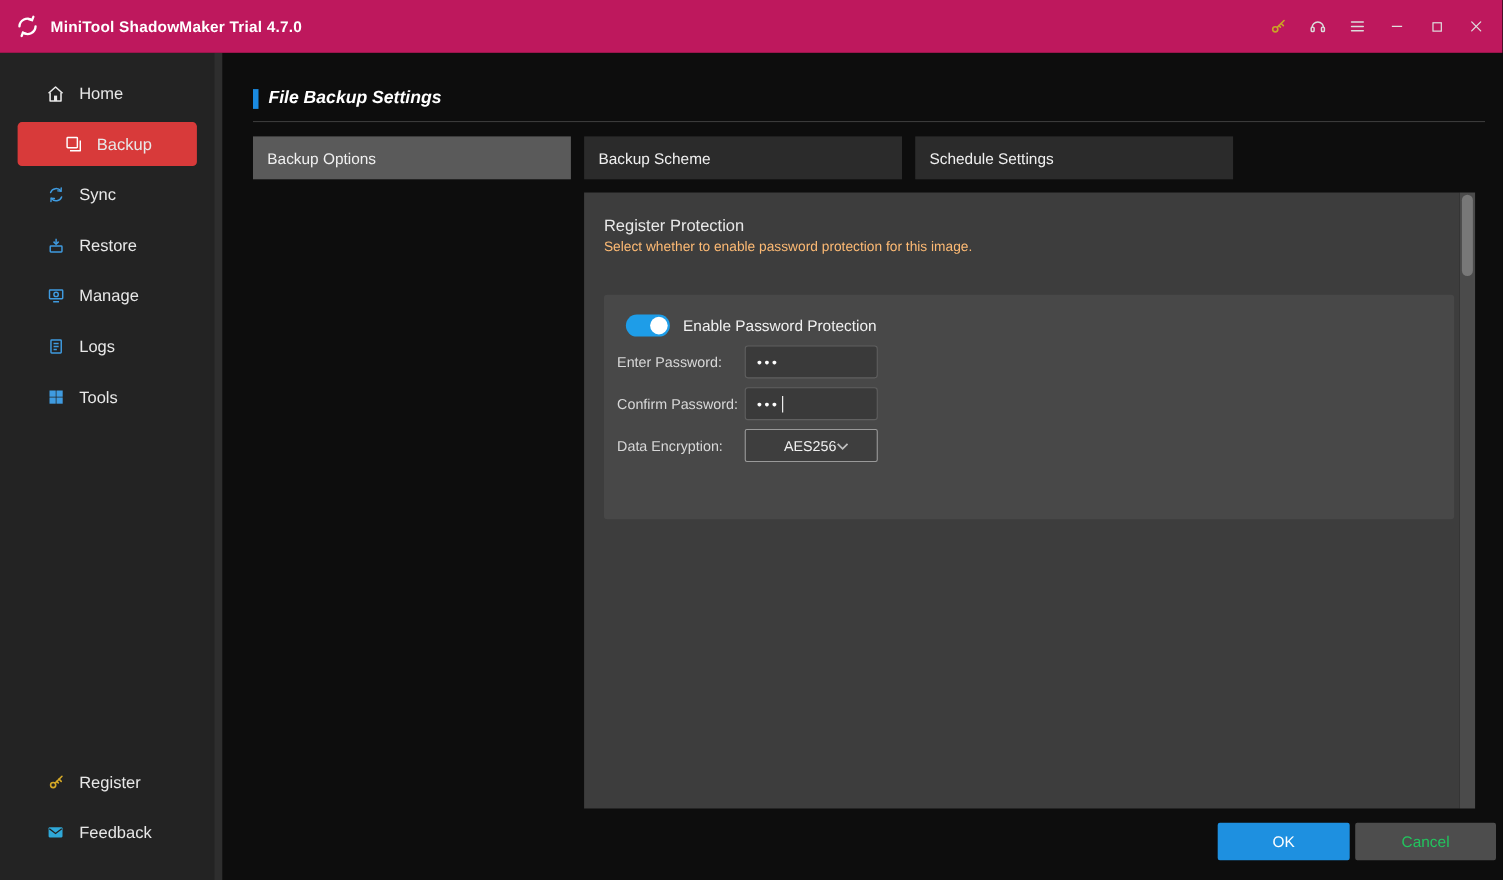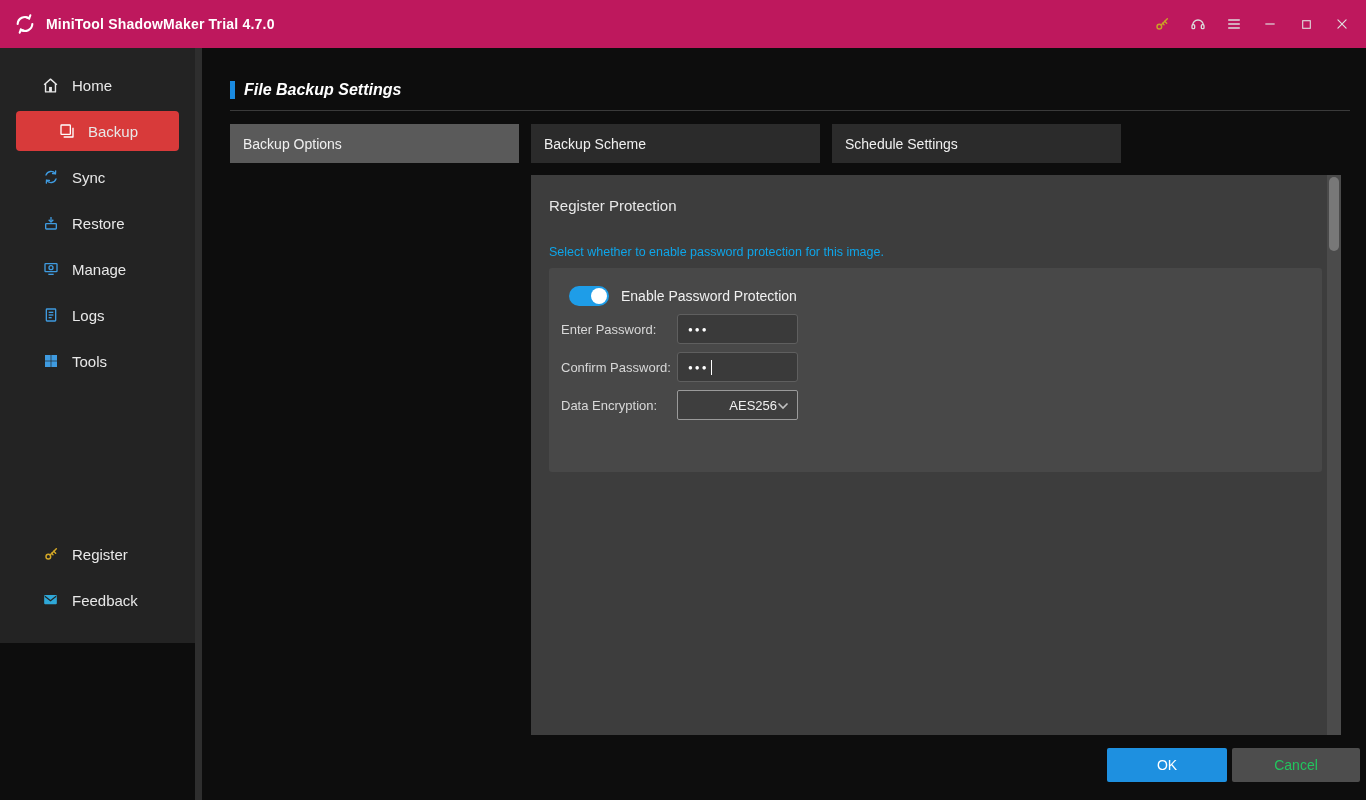--- a/index.html
+++ b/index.html
@@ -9,21 +9,21 @@
 
   
   .titlebar { position:absolute; top:0; left:0; width:1366px; height:48px; background:#be185d;
     display:flex; align-items:center; z-index:10; }
   .logo { margin-left:12px; width:26px; height:26px; display:flex; align-items:center; justify-content:center; }
   .app-title { margin-left:8px; color:#ffffff; font-size:14px; font-weight:bold; letter-spacing:.2px; }
   .tb-right { position:absolute; right:6px; top:0; height:48px; display:flex; align-items:center; }
   .tb-btn { width:36px; height:48px; display:flex; align-items:center; justify-content:center; cursor:pointer; }
 
   
-  .sidebar { position:absolute; top:48px; left:0; width:202px; height:595px; background:#232323; }
+  .sidebar { position:absolute; top:48px; left:0; width:202px; height:752px; background:#232323; }
   .sidebar-edge { position:absolute; top:0; right:0; width:7px; height:752px; background:#2e2e2e; }
   .nav { position:absolute; top:14px; left:0; width:195px; }
   .nav-item { height:46px; display:flex; align-items:center; padding-left:42px; gap:13px;
     color:#e8e8e8; font-size:15px; cursor:pointer; }
   .nav-item.active { background:#d83a3a; margin:3px 16px; border-radius:4px; height:40px; }
   .nav-icon { width:17px; height:17px; display:flex; align-items:center; justify-content:center; flex:0 0 17px; }
   .sidebar-bottom { position:absolute; bottom:20px; left:0; width:195px; }
 
   
   .main { position:absolute; left:202px; top:48px; width:1164px; height:752px; }
@@ -38,37 +38,37 @@
   .tab.active { background:#5a5a5a; }
   .tab1 { left:28px; } .tab2 { left:329px; } .tab3 { left:630px; }
 
   .subnav { position:absolute; left:28px; top:127px; width:289px; height:560px; background:#2f2f2f; }
   .subnav-item { height:57px; background:#3a3a3a; border-bottom:1px solid #2a2a2a; display:flex;
     align-items:center; padding-left:15px; color:#d0d0d0; font-size:14px; cursor:pointer; }
   .subnav-item.active { background:#474747; border-left:4px solid #1a8ae0; padding-left:11px; color:#f2f2f2; }
 
   .panel { position:absolute; left:329px; top:127px; width:796px; height:560px; background:#3d3d3d; }
   .panel-title { position:absolute; left:18px; top:22px; color:#e8e8e8; font-size:15px; }
-  .panel-desc { position:absolute; left:18px; top:70px; color:#0ea5e9; font-size:12.5px; }
+  .panel-desc { position:absolute; left:18px; top:42px; color:#fdba74; font-size:12.5px; }
 
   .inner-box { position:absolute; left:18px; top:93px; width:773px; height:204px; background:#484848; border-radius:3px; }
   .toggle-row { position:absolute; left:20px; top:18px; display:flex; align-items:center; gap:12px; }
   .toggle { width:40px; height:20px; border-radius:10px; background:#1e9de8; position:relative; cursor:pointer; }
   .toggle-knob { position:absolute; top:2px; right:2px; width:16px; height:16px; border-radius:50%; background:#ffffff; }
   .toggle-label { color:#f0f0f0; font-size:14px; }
 
   .form-row { position:absolute; left:0; height:30px; display:flex; align-items:center; }
   .row1 { top:46px; } .row2 { top:84px; } .row3 { top:122px; }
   .field-label { display:inline-block; width:128px; padding-left:12px; color:#d8d8d8; font-size:13px; }
   .field { width:121px; height:30px; background:#3a3a3a; border:1px solid #5f5f5f; border-radius:3px;
     display:flex; align-items:center; padding-left:10px; cursor:text; }
   .dots { color:#ffffff; font-size:8px; font-weight:bold; letter-spacing:2px; }
   .caret { display:inline-block; width:1px; height:15px; background:#ffffff; margin-left:2px; }
   .dropdown { width:121px; height:30px; background:#3e3e3e; border:1px solid #9a9a9a; border-radius:2px;
-    display:flex; align-items:center; justify-content:flex-end; padding:0 8px 0 18px;
+    display:flex; align-items:center; justify-content:center; padding:0 8px 0 18px;
     color:#f0f0f0; font-size:13px; cursor:pointer; }
 
   .scrollbar { position:absolute; left:1125px; top:127px; width:14px; height:560px; background:#4b4b4b; }
   .scroll-thumb { position:absolute; left:2px; top:2px; width:10px; height:74px; background:#787878; border-radius:5px; cursor:grab; }
 
   .btn { position:absolute; top:700px; height:34px; border:none; border-radius:2px; font-size:14px;
     font-family:"Liberation Sans", sans-serif; cursor:pointer; }
   .btn-ok { left:905px; width:120px; background:#1e90e0; color:#ffffff; }
   .btn-cancel { left:1030px; width:128px; background:#4d4d4d; color:#22c55e; }
 </style>

